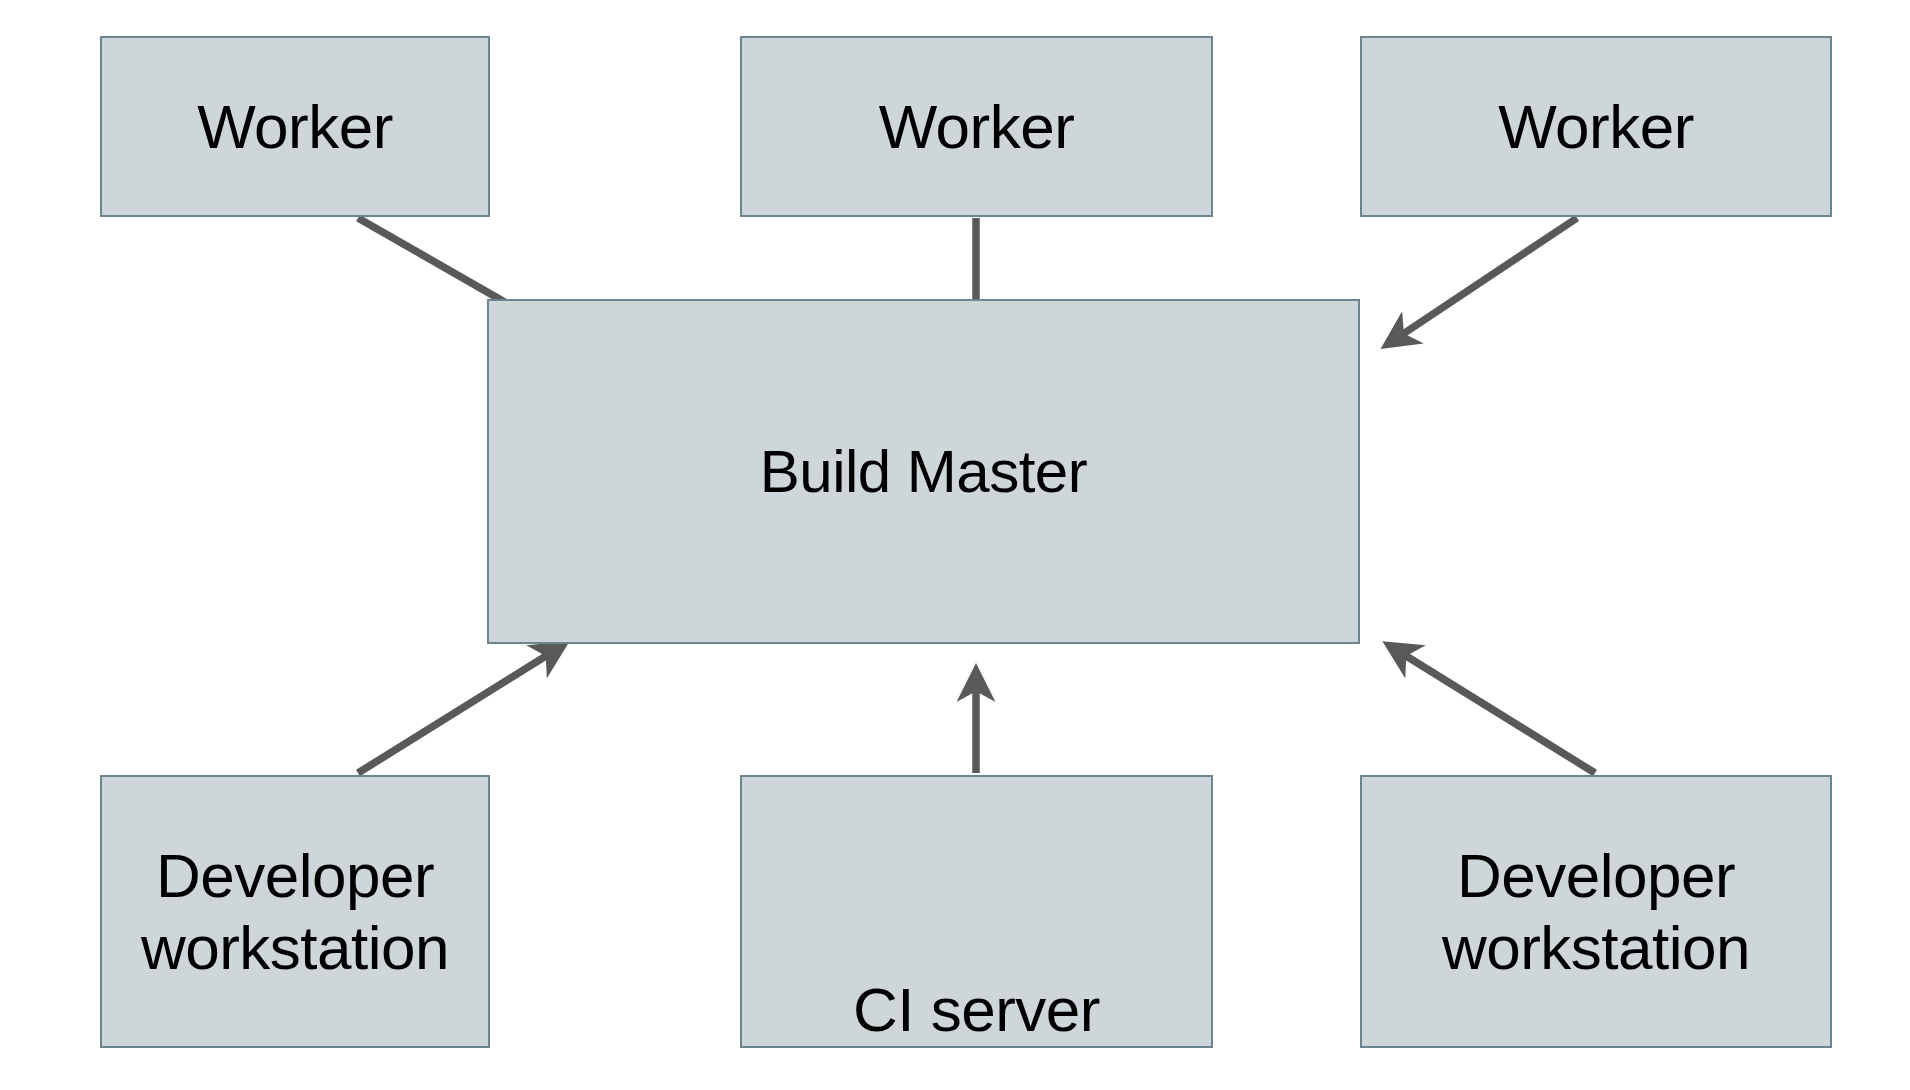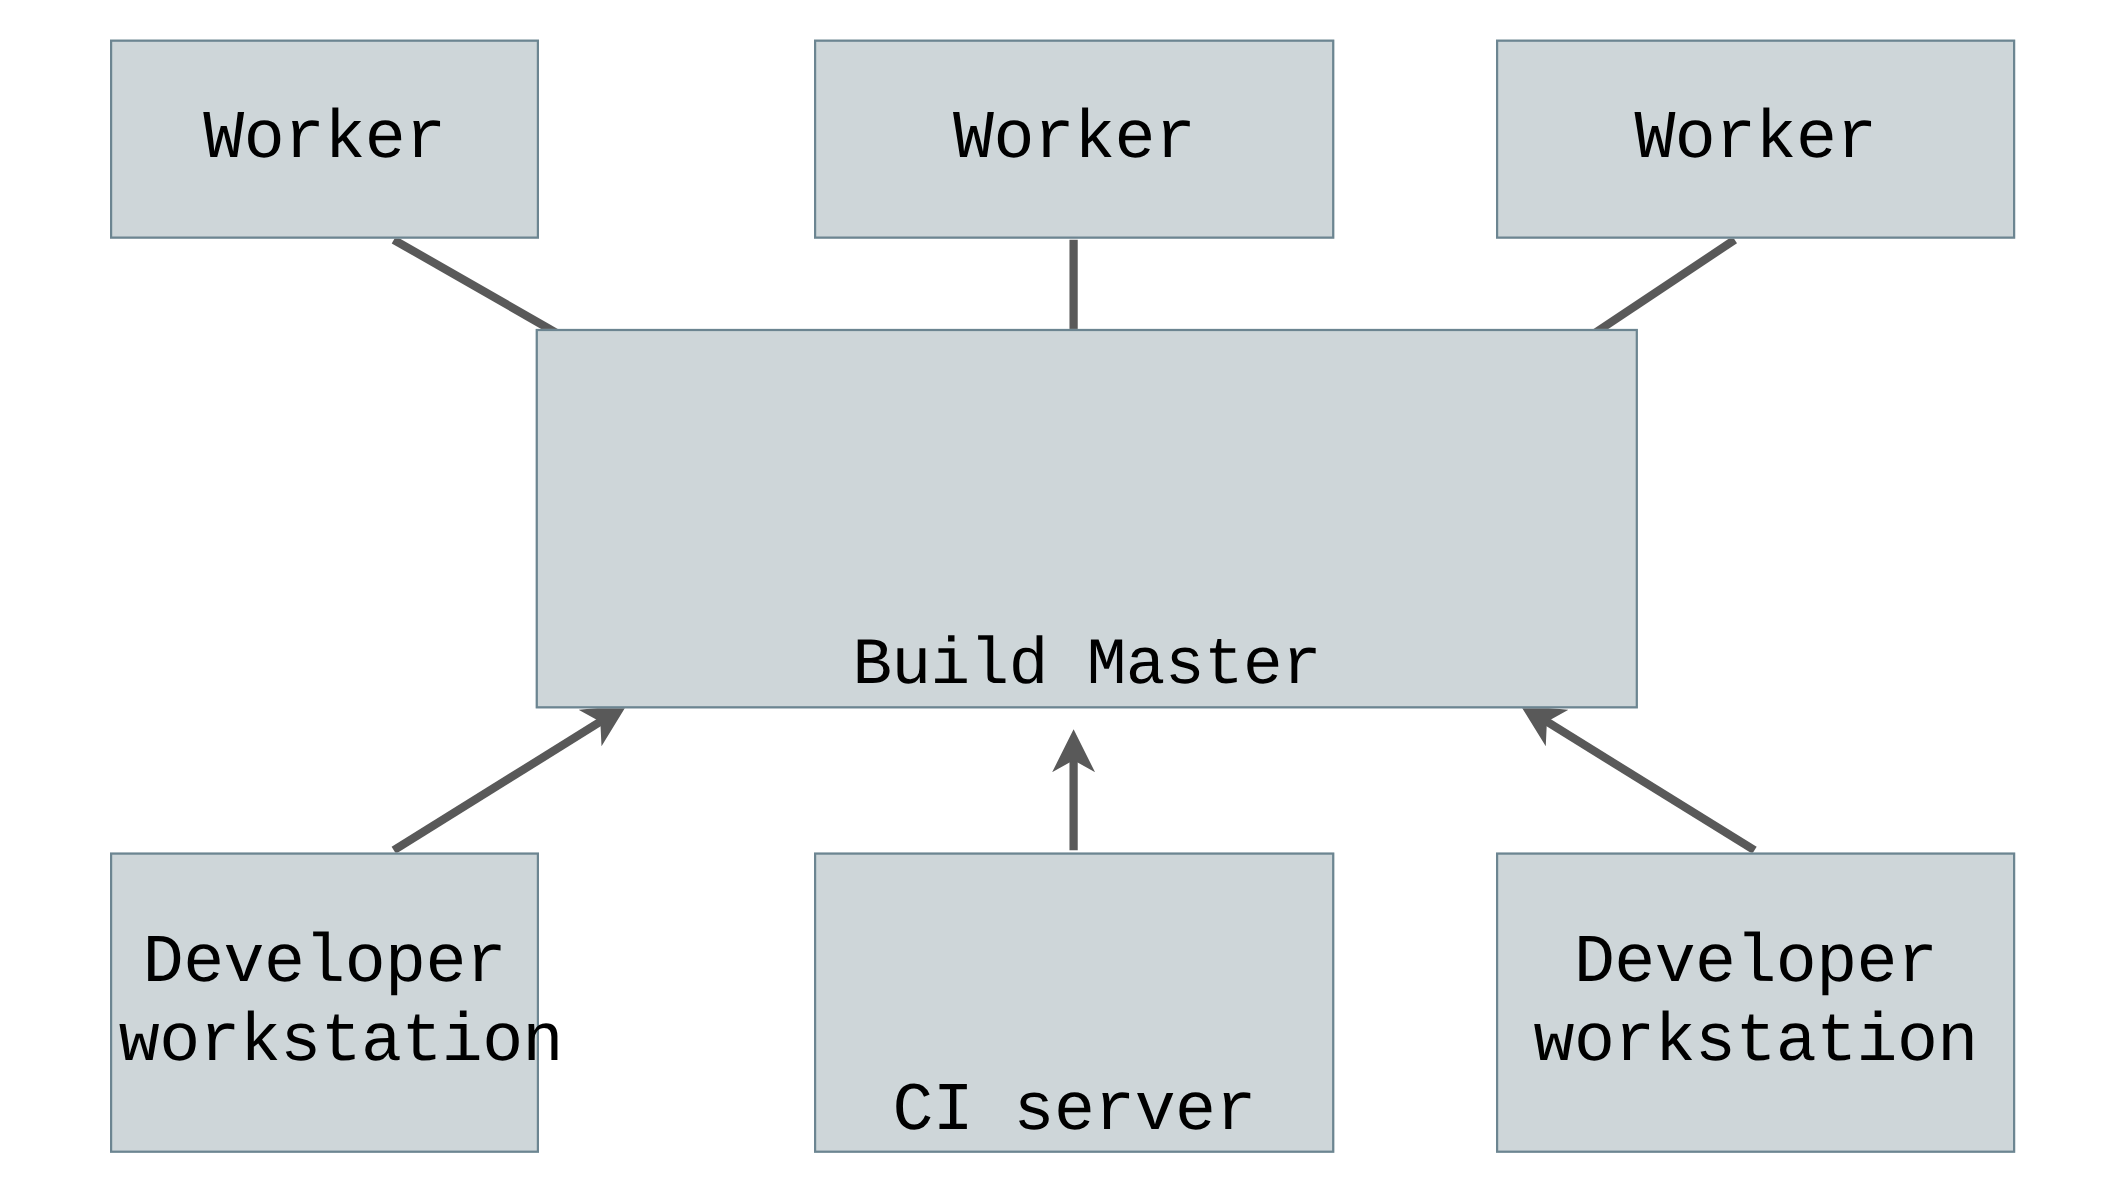--- a/index.html
+++ b/index.html
@@ -29,40 +29,40 @@
   .node {
     position: absolute;
     box-sizing: border-box;
     background: #ced6d9;
     border: 2px solid #6c8591;
     display: flex;
     align-items: center;
     justify-content: center;
     text-align: center;
     color: #000000;
-    font-family: Liberation Mono, monospace;
+    font-family: Liberation Sans, sans-serif;
     line-height: 1.16;
     letter-spacing: -0.5px;
     white-space: pre-line;
     z-index: 2;
   }
   .node-label {
     display: block;
     width: 100%;
     padding: 0 6px;
     box-sizing: border-box;
   }
 
   
   #node-worker-1 { left: 100px;  top: 36px;  width: 390px; height: 181px; font-size: 62px; }
   #node-worker-2 { left: 740px;  top: 36px;  width: 473px; height: 181px; font-size: 62px; }
   #node-worker-3 { left: 1360px; top: 36px;  width: 472px; height: 181px; font-size: 62px; }
 
   
-  #node-build-master { left: 487px; top: 299px; width: 1002px; height: 345px; font-size: 60px; align-items: flex-end; }
+  #node-build-master { left: 487px; top: 299px; width: 873px; height: 345px; font-size: 60px; }
 
   
   #node-dev-left  { left: 100px;  top: 775px; width: 390px; height: 273px; font-size: 62px; }
   #node-ci-server { left: 740px;  top: 775px; width: 473px; height: 273px; font-size: 62px; align-items: flex-end; }
   #node-dev-right { left: 1360px; top: 775px; width: 472px; height: 273px; font-size: 62px; }
 </style>
 </head>
 <body>
 
 <div id="canvas">

